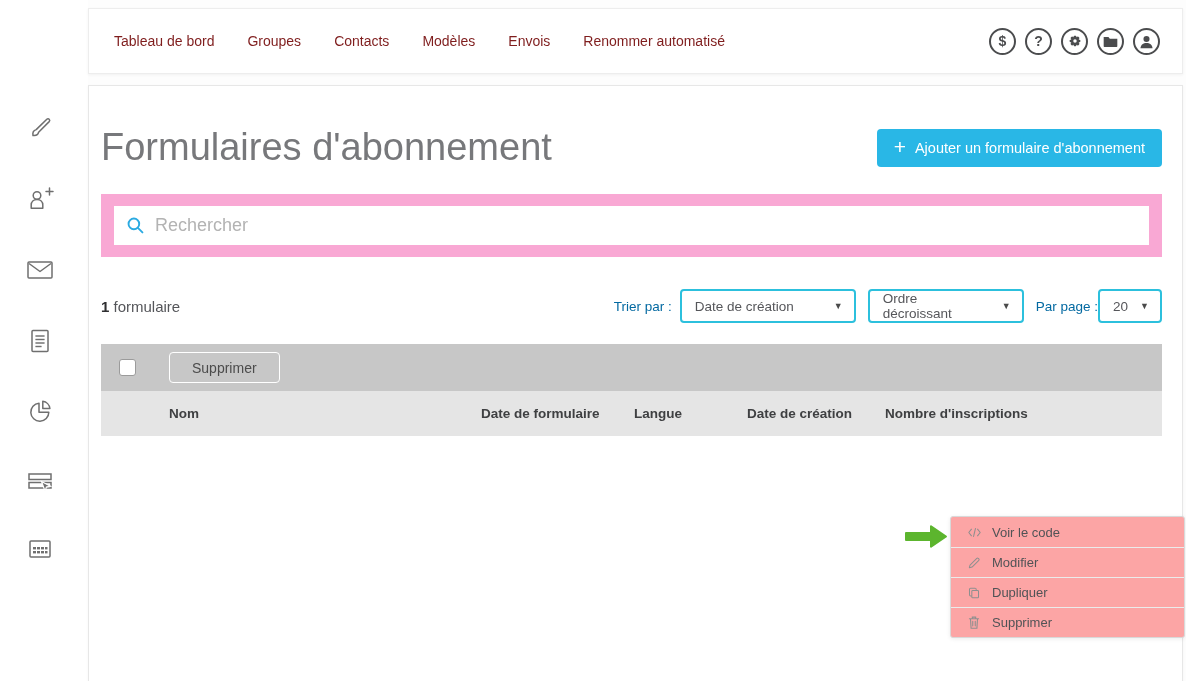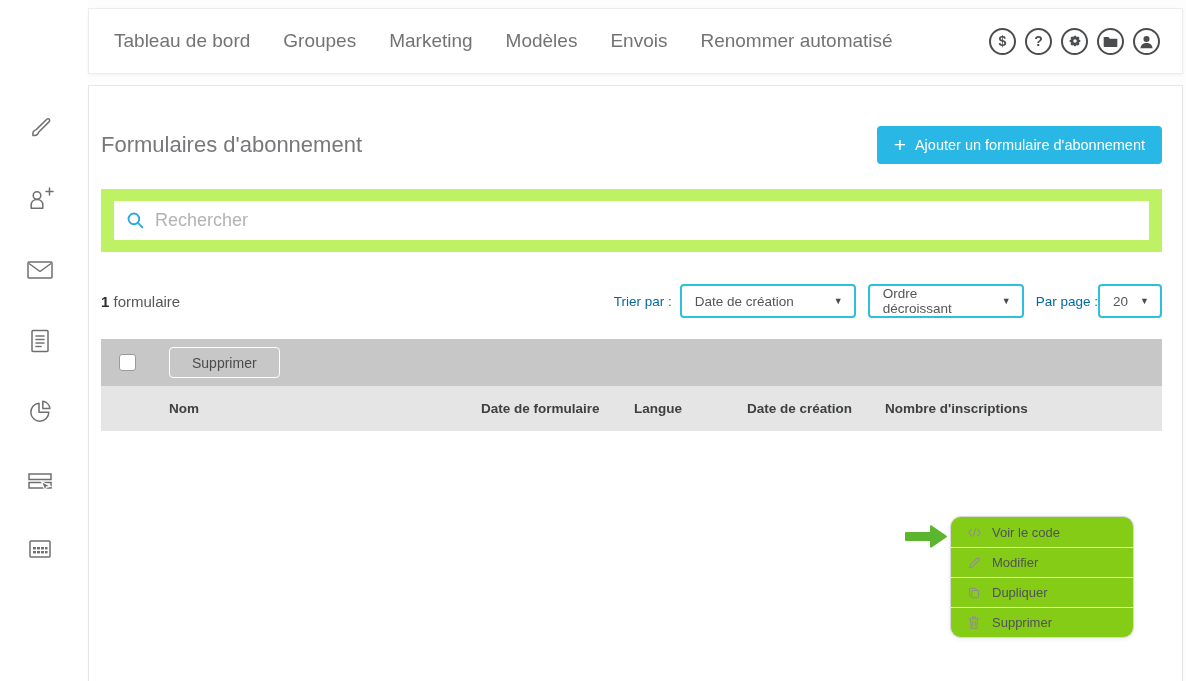--- a/index.html
+++ b/index.html
@@ -9,39 +9,39 @@
   
   .left-rail { position:absolute; left:0; top:0; width:88px; height:681px; background:#fff; }
   .rail-icon { position:absolute; left:25px; width:30px; height:30px; display:flex;
     align-items:center; justify-content:center; cursor:pointer; }
 
   
   .topbar { position:absolute; left:88px; top:8px; width:1095px; height:66px; background:#fff;
     border:1px solid #ededed; box-shadow:0 1px 3px rgba(0,0,0,.05);
     display:flex; align-items:center; }
   .main-nav { display:flex; gap:33px; padding-left:25px; }
-  .nav-item { font-size:19px; color:#737373; cursor:pointer; white-space:nowrap; }
+  .nav-item { font-size:14px; color:#7f1d1d; cursor:pointer; white-space:nowrap; }
   .topbar-icons { margin-left:auto; margin-right:22px; display:flex; gap:9px; }
   .circle-icon { width:27px; height:27px; border:2px solid #4b4c4e; border-radius:50%;
     display:flex; align-items:center; justify-content:center; cursor:pointer;
     font-weight:bold; font-size:14px; color:#4b4c4e; }
 
   
   .main-card { position:absolute; left:88px; top:85px; width:1095px; height:600px;
     background:#fff; border:1px solid #e7e7e7; box-shadow:0 1px 3px rgba(0,0,0,.04); }
   .card-inner { padding:0 20px 0 12px; }
 
   .title-row { display:flex; align-items:center; justify-content:space-between; margin-top:40px; }
-  .page-title { font-size:22px; font-weight:400; color:#77787b; }
+  .page-title { font-size:38px; font-weight:400; color:#77787b; }
   .add-btn { background:#29b7e6; color:#fff; border:none; border-radius:4px; height:38px;
     padding:0 17px; font-size:14.5px; font-family:inherit; display:flex; align-items:center;
     gap:9px; cursor:pointer; }
   .add-btn .plus { font-size:21px; font-weight:400; line-height:1; margin-top:-2px; }
 
-  .search-wrap { margin-top:25px; background:#bef264; padding:12px 13px; }
+  .search-wrap { margin-top:25px; background:#f9a8d4; padding:12px 13px; }
   .search-box { background:#fff; height:39px; display:flex; align-items:center; }
   .search-box svg { margin:0 10px 0 12px; flex:none; }
   .search-box input { border:none; outline:none; flex:1; font-size:18px; color:#55565a;
     font-family:inherit; background:transparent; }
   .search-box input::placeholder { color:#b3b3b3; }
 
   .toolbar-row { margin-top:32px; display:flex; align-items:center; height:34px; }
   .count { font-size:15px; color:#55565a; }
   .count b { color:#2f2f31; }
   .tb-label { font-size:13.5px; color:#0369a1; white-space:nowrap; }
@@ -69,22 +69,22 @@
   .thead { height:45px; background:#e5e5e5; font-size:13.5px; font-weight:bold; color:#3f4042; }
   .trow { height:55px; background:#fff; border-bottom:1px solid #e8e8e8; font-size:14px;
     color:#515356; }
   .trow .cbx { margin-left:18px; }
   .cell-last { display:flex; align-items:center; justify-content:space-between;
     padding-right:14px; }
   .dots { display:flex; gap:5px; cursor:pointer; padding:4px 2px; }
   .dots i { width:5px; height:5px; border-radius:1.5px; background:#2bb7e6; }
 
   
-  .context-menu { position:absolute; left:950px; top:516px; width:184px; background:#84cc16;
-    border:1px solid #d9d9d9; border-radius:11px; box-shadow:0 1px 4px rgba(0,0,0,.08); }
+  .context-menu { position:absolute; left:950px; top:516px; width:235px; background:#fca5a5;
+    border:1px solid #d9d9d9; border-radius:3px; box-shadow:0 1px 4px rgba(0,0,0,.08); }
   .menu-item { height:30px; display:flex; align-items:center; cursor:pointer;
     font-size:13px; color:#515356; }
   .menu-item + .menu-item { border-top:1px solid #ebebeb; }
   .menu-item .mi { width:18px; margin:0 9px 0 14px; display:flex; align-items:center;
     justify-content:center; }
 
   .green-arrow { position:absolute; left:904px; top:523px; }
 </style>
 </head>
 <body>
@@ -144,21 +144,21 @@
           <rect x="19" y="16" width="2.5" height="2.4"></rect>
       </g>
     </svg>
   </div>
 </div>
 
 <div class="topbar">
   <nav class="main-nav">
     <span class="nav-item">Tableau de bord</span>
     <span class="nav-item">Groupes</span>
-    <span class="nav-item">Marketing</span>
+    <span class="nav-item">Contacts</span>
     <span class="nav-item">Modèles</span>
     <span class="nav-item">Envois</span>
     <span class="nav-item">Renommer automatisé</span>
   </nav>
   <div class="topbar-icons">
     <div class="circle-icon">
         <span>$</span>
       </div>
     <div class="circle-icon">
         <span>?</span>

